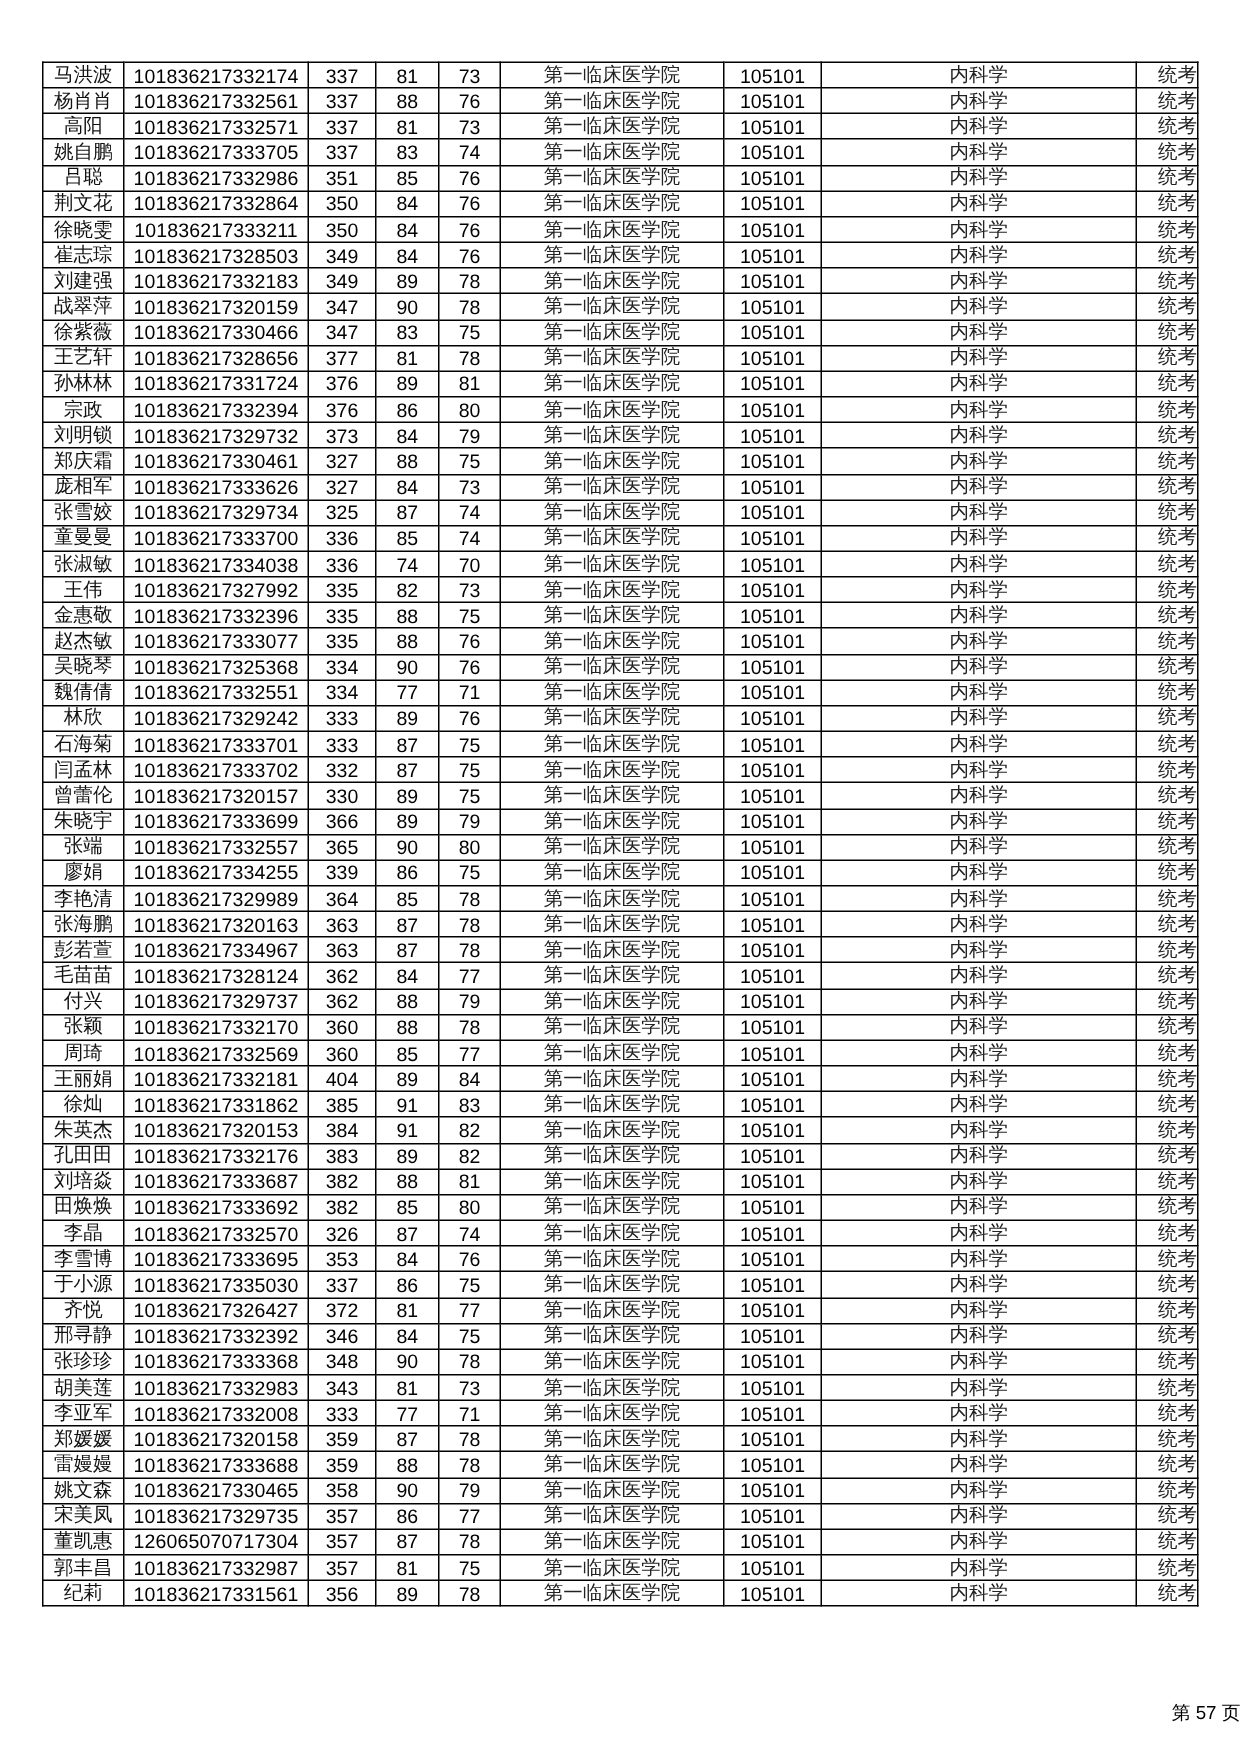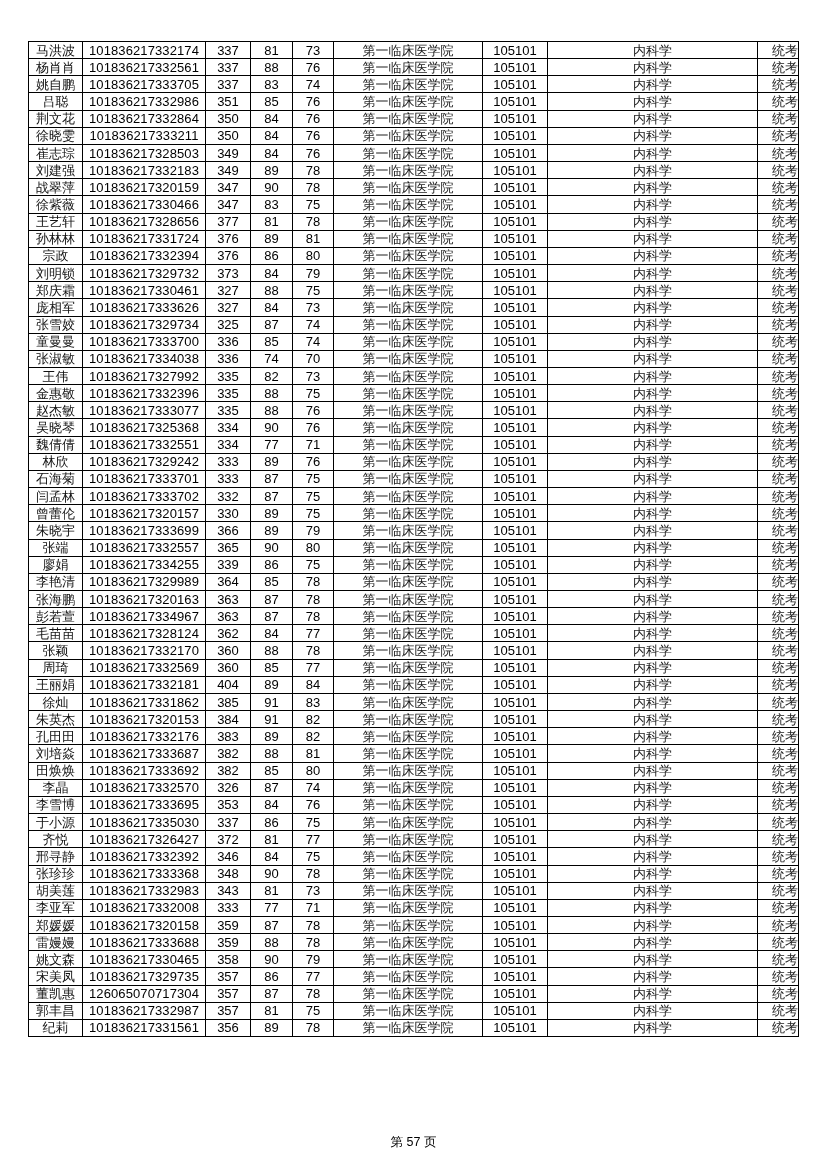--- a/index.html
+++ b/index.html
@@ -10,21 +10,21 @@
                  border-collapse: collapse; table-layout: fixed; }
   table.roster td { border: 1px solid #000; height: 16.16px; padding: 0; line-height: 15px;
                     font-size: 13px; white-space: nowrap; overflow: hidden; }
   td.c-name { text-align: center; font-family: "DejaVu Serif", "Liberation Serif", serif; font-size: 12.5px; color: #111; }
   td.c-id { text-align: center; letter-spacing: 0.1px; }
   td.c-num { text-align: center; }
   td.c-college { text-align: center; font-family: "DejaVu Serif", "Liberation Serif", serif; font-size: 12px; color: #222; }
   td.c-code { text-align: center; }
   td.c-major { text-align: center; font-family: "DejaVu Serif", "Liberation Serif", serif; font-size: 12px; color: #222; }
   td.c-type { text-align: right; padding-right: 4px; font-family: "DejaVu Serif", "Liberation Serif", serif; font-size: 12px; color: #222; }
-  .footer { position: absolute; top: 1134px; left: 0; width: 827px; text-align: center;
+  .footer { position: absolute; top: 1134px; left: 0; width: 827px; text-align: right;
             font-size: 12.5px; }
   .footer .serif { font-family: "DejaVu Serif", "Liberation Serif", serif; }
 </style>
 </head>
 <body>
 
 <div class="page">
   <table class="roster">
     <colgroup>
       <col style="width:54px">
@@ -54,20 +54,31 @@
           <td class="c-id">101836217332561</td>
           <td class="c-num">337</td>
           <td class="c-num">88</td>
           <td class="c-num">76</td>
           <td class="c-college">第一临床医学院</td>
           <td class="c-code">105101</td>
           <td class="c-major">内科学</td>
           <td class="c-type">统考</td>
         </tr>
         <tr>
+          <td class="c-name">高阳</td>
+          <td class="c-id">101836217332571</td>
+          <td class="c-num">337</td>
+          <td class="c-num">81</td>
+          <td class="c-num">73</td>
+          <td class="c-college">第一临床医学院</td>
+          <td class="c-code">105101</td>
+          <td class="c-major">内科学</td>
+          <td class="c-type">统考</td>
+        </tr>
+        <tr>
           <td class="c-name">姚自鹏</td>
           <td class="c-id">101836217333705</td>
           <td class="c-num">337</td>
           <td class="c-num">83</td>
           <td class="c-num">74</td>
           <td class="c-college">第一临床医学院</td>
           <td class="c-code">105101</td>
           <td class="c-major">内科学</td>
           <td class="c-type">统考</td>
         </tr>
@@ -411,20 +422,31 @@
           <td class="c-code">105101</td>
           <td class="c-major">内科学</td>
           <td class="c-type">统考</td>
         </tr>
         <tr>
           <td class="c-name">毛苗苗</td>
           <td class="c-id">101836217328124</td>
           <td class="c-num">362</td>
           <td class="c-num">84</td>
           <td class="c-num">77</td>
+          <td class="c-college">第一临床医学院</td>
+          <td class="c-code">105101</td>
+          <td class="c-major">内科学</td>
+          <td class="c-type">统考</td>
+        </tr>
+        <tr>
+          <td class="c-name">付兴</td>
+          <td class="c-id">101836217329737</td>
+          <td class="c-num">362</td>
+          <td class="c-num">88</td>
+          <td class="c-num">79</td>
           <td class="c-college">第一临床医学院</td>
           <td class="c-code">105101</td>
           <td class="c-major">内科学</td>
           <td class="c-type">统考</td>
         </tr>
         <tr>
           <td class="c-name">张颖</td>
           <td class="c-id">101836217332170</td>
           <td class="c-num">360</td>
           <td class="c-num">88</td>

